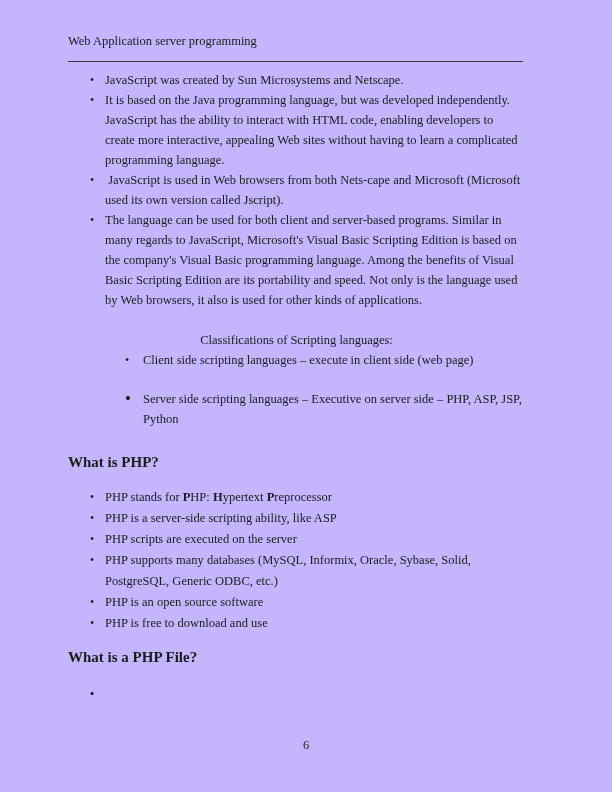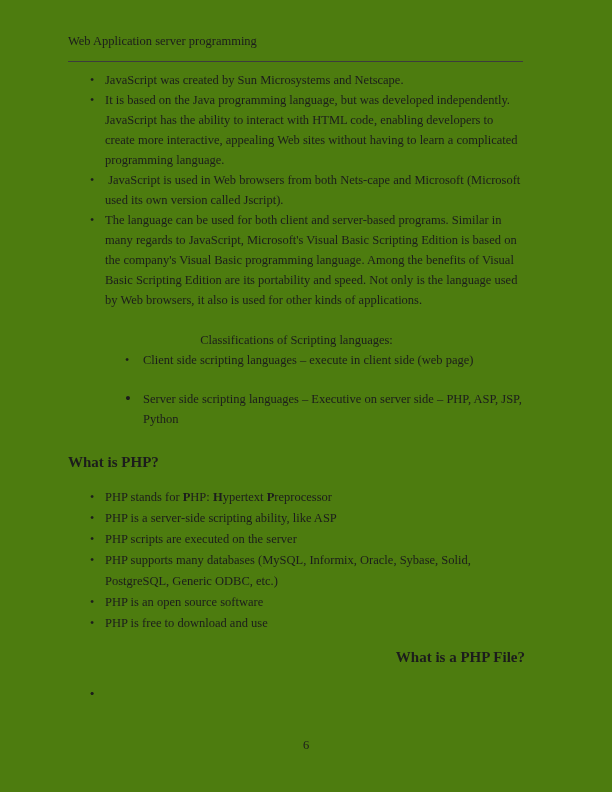--- a/index.html
+++ b/index.html
@@ -1,21 +1,21 @@
 <!DOCTYPE html>
 <html><head>
 <meta charset="utf-8">
 <style>
   * { margin: 0; padding: 0; box-sizing: border-box; }
   html, body { background: #ffffff; }
   .page {
     position: relative;
     width: 612px;
     height: 792px;
-    background: #4d7c0f;
+    background: #c4b5fd;
     font-family: "Liberation Serif", "DejaVu Serif", serif;
     color: #1c1c1c;
     overflow: hidden;
   }
   .header-text {
     position: absolute;
     left: 68px;
     top: 33px;
     font-size: 12.5px;
     line-height: 16px;
@@ -55,21 +55,21 @@
   }
   .classification-list { margin-top: 0; }
   .classification-list .li + .li { margin-top: 19px; }
   .section-heading {
     font-weight: bold;
     font-size: 15px;
     line-height: 22px;
     margin-left: -0px;
   }
   .heading-php { margin-top: 22px; }
-  .heading-file { margin-top: 12px; text-align: right; }
+  .heading-file { margin-top: 12px; }
   .php-list { margin-top: 14px; }
   .file-list { margin-top: 16px; }
   .page-number {
     position: absolute;
     left: 0;
     top: 738px;
     width: 612px;
     text-align: center;
     font-size: 12.5px;
   }

